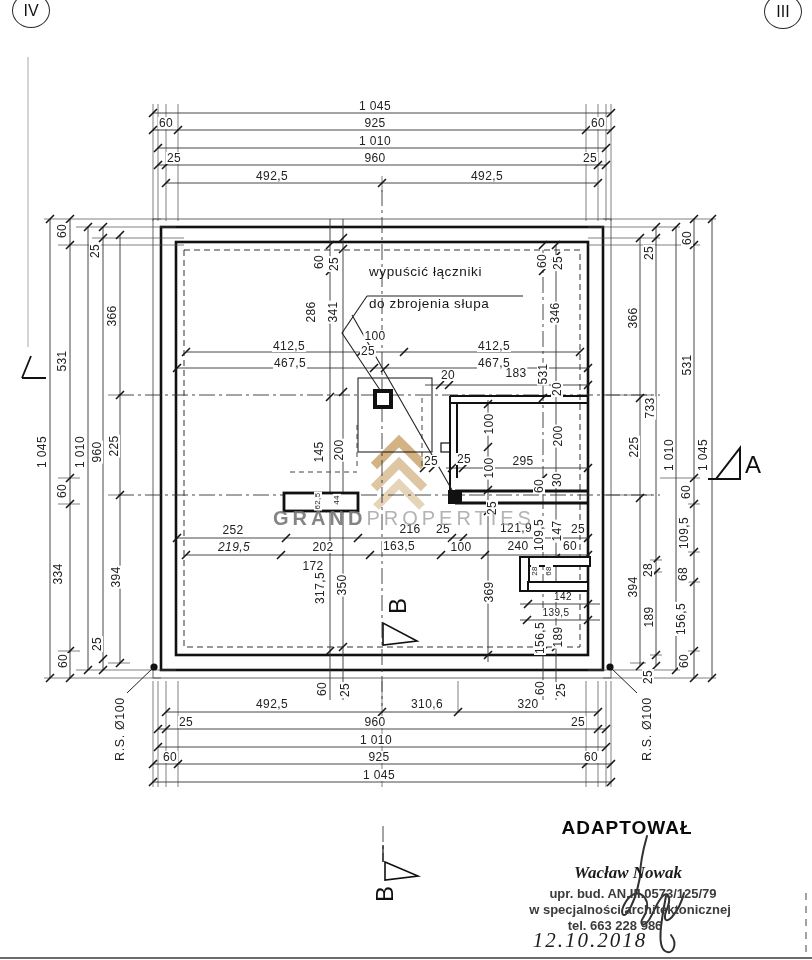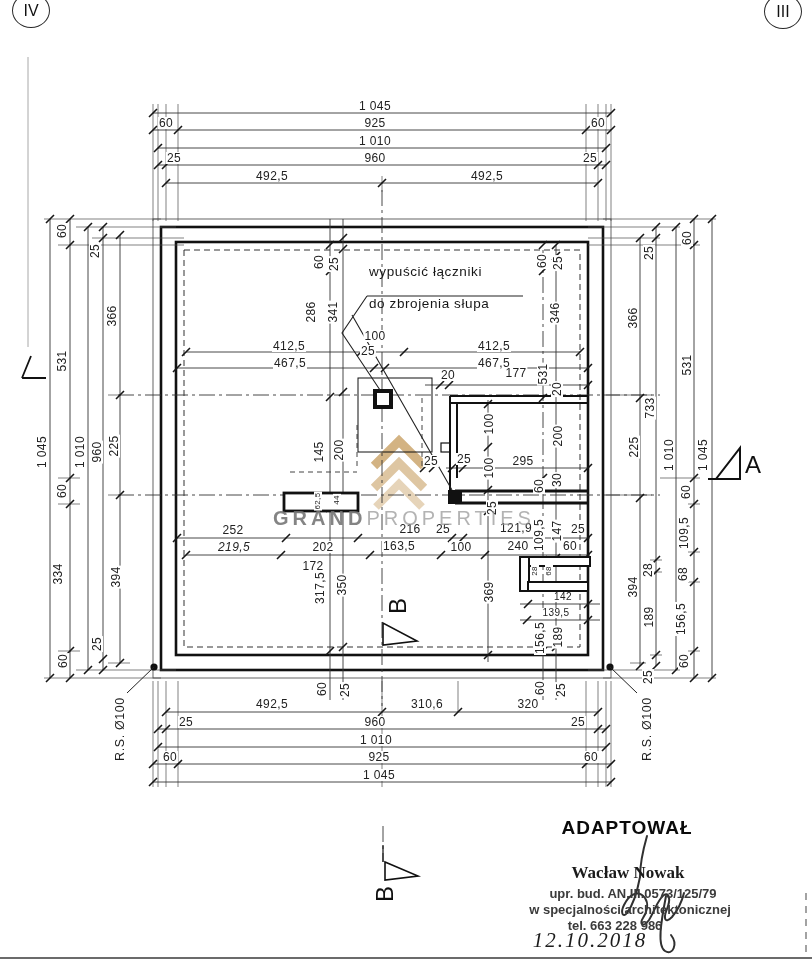--- a/index.html
+++ b/index.html
@@ -27,21 +27,21 @@
       transform:translate(-50%,-50%) rotate(-90deg)}
   #rs-left{left:120px;top:729px}
   #rs-right{left:647px;top:729px}
   #watermark{position:absolute;left:0;top:0;width:812px;height:864px;z-index:30;pointer-events:none}
   #wm-text{position:absolute;left:404px;top:518px;transform:translate(-50%,-50%);
            font-size:20px;letter-spacing:4px;white-space:nowrap}
   #wm-grand{color:rgba(115,115,115,.88);font-weight:bold}
   #wm-props{color:rgba(150,150,150,.72)}
   .adapt{position:absolute;white-space:nowrap;z-index:25;transform:translateX(-50%)}
   #adapt-title{left:627px;top:817px;font-size:19px;font-weight:bold;letter-spacing:1px;color:#0a0a0a}
-  #adapt-name{left:628px;top:863px;font-family:"Liberation Serif",serif;font-weight:bold;
+  #adapt-name{left:628px;top:863px;font-family:"Liberation Serif",serif;font-style:italic;font-weight:bold;
               font-size:17px;color:#1b1b1b}
   #adapt-license{left:633px;top:886px;font-size:13px;font-weight:600;color:#3b3b3b}
   #adapt-spec{left:630px;top:902px;font-size:13px;font-weight:600;color:#3b3b3b}
   #adapt-phone{left:615px;top:918px;font-size:13px;font-weight:600;color:#3b3b3b}
   #adapt-date{left:590px;top:928px;font-family:"Liberation Serif",serif;font-style:italic;
               font-size:21px;letter-spacing:2px;color:#1c1c1c}
 </style>
 </head>
 <body>
 
@@ -265,21 +265,21 @@
     <span class="dim rot" style="left: 337px; top: 500px; font-size: 8px;">44</span>
     <span class="dim rot" style="left: 540px; top: 688px;">60</span>
     <span class="dim rot" style="left: 561px; top: 690px;">25</span>
     <span class="dim" style="left: 289px; top: 346px;">412,5</span>
     <span class="dim" style="left: 290px; top: 363px;">467,5</span>
     <span class="dim" style="left: 494px; top: 346px;">412,5</span>
     <span class="dim" style="left: 494px; top: 363px;">467,5</span>
     <span class="dim" style="left: 375px; top: 336px;">100</span>
     <span class="dim" style="left: 368px; top: 351px;">25</span>
     <span class="dim" style="left: 448px; top: 375px;">20</span>
-    <span class="dim" style="left: 516px; top: 373px;">177</span>
+    <span class="dim" style="left: 516px; top: 373px;">183</span>
     <span class="dim" style="left: 431px; top: 461px;">25</span>
     <span class="dim" style="left: 464px; top: 459px;">25</span>
     <span class="dim" style="left: 523px; top: 461px;">295</span>
     <span class="dim" style="left: 233px; top: 530px;">252</span>
     <span class="dim" style="left: 313px; top: 530px; margin-top: 36px;">172</span>
     <span class="dim" style="left: 410px; top: 529px;">216</span>
     <span class="dim" style="left: 443px; top: 529px;">25</span>
     <span class="dim" style="left: 516px; top: 528px;">121,9</span>
     <span class="dim" style="left: 578px; top: 529px;">25</span>
     <span class="dim" style="left: 234px; top: 547px; font-style: italic;">219,5</span>

